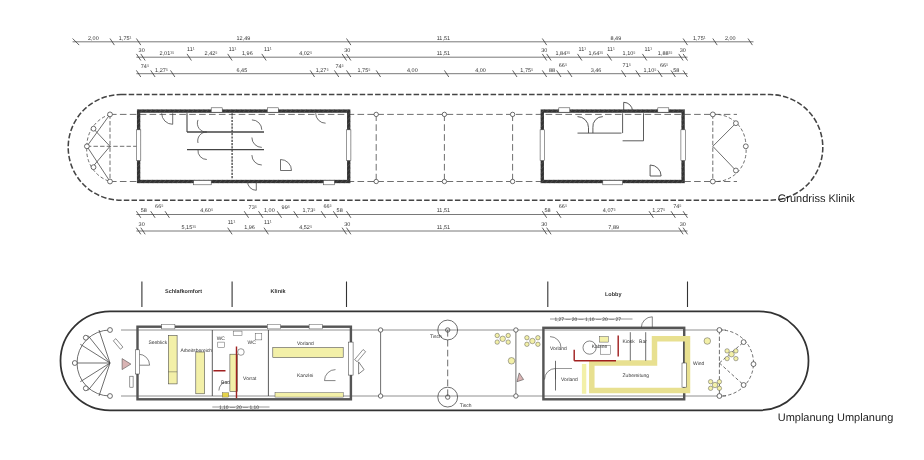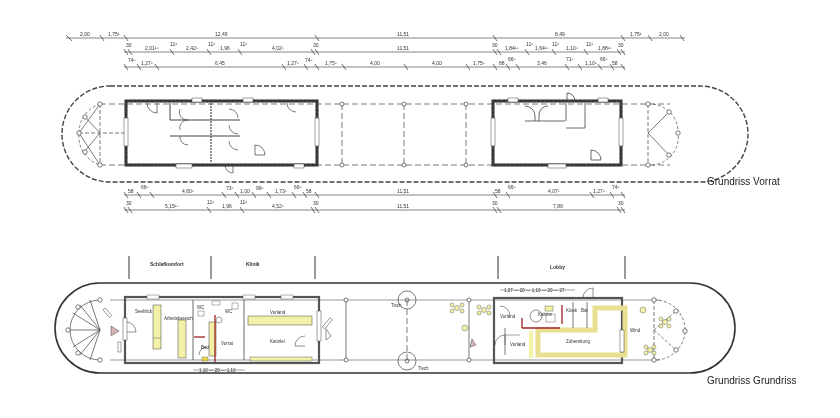--- a/index.html
+++ b/index.html
@@ -422,14 +422,14 @@
       <circle cx="650" cy="350" r="2.5"></circle>
         <circle cx="646" cy="347" r="2"></circle>
         <circle cx="654" cy="347" r="2"></circle>
         <circle cx="646" cy="353" r="2"></circle>
         <circle cx="654" cy="353" r="2"></circle>
     </g>
     <text class="lbl" x="630" y="332">Wind</text>
   </g>
 </svg>
 
-<div class="title" style="left:707px;top:176px;">Grundriss Vorrat</div>
-<div class="title" style="left:707px;top:375px;">Grundriss Grundriss</div>
+<div class="title" style="left:707px;top:176px;">Grundriss Klinik</div>
+<div class="title" style="left:707px;top:375px;">Umplanung Umplanung</div>
 
 </body></html>

